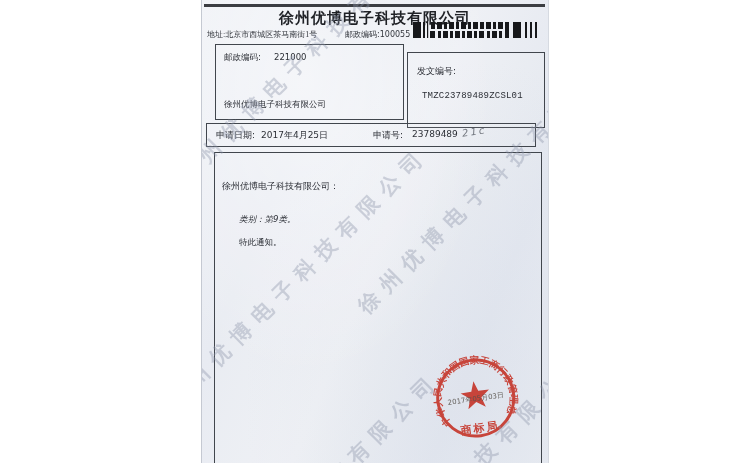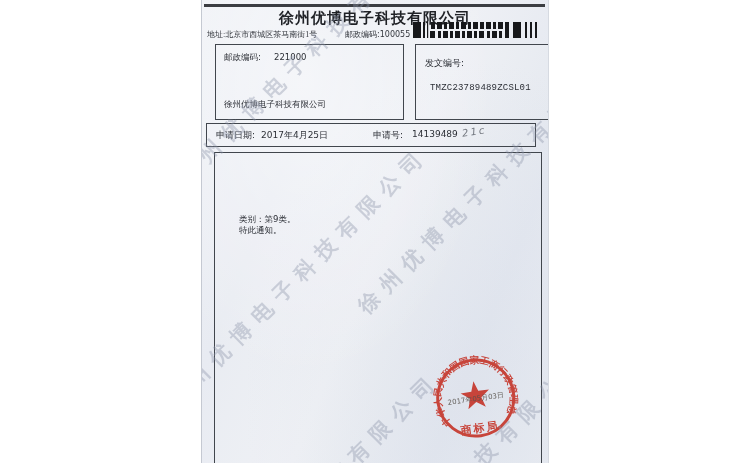--- a/index.html
+++ b/index.html
@@ -23,21 +23,21 @@
   .agency-title{
     position:absolute;left:0;top:9px;width:100%;text-align:center;
     font-size:15px;font-weight:bold;color:#1f2126;letter-spacing:1px;
   }
   .addr{position:absolute;top:29px;font-size:8px;color:#33363d;}
   .addr.a1{left:5px;font-family:Liberation Serif, serif;}
   .addr.a2{left:143px;text-align:right;}
   .barcode{position:absolute;left:211px;top:22px;}
   .box{position:absolute;border:1.5px solid #41464d;background:rgba(255,255,255,0.06);}
   .recipient-box{left:13px;top:44px;width:187px;height:74px;}
-  .dispatch-box{left:205px;top:44px;width:136px;height:74px;margin-left:8px;}
+  .dispatch-box{left:205px;top:52px;width:136px;height:74px;}
   .approw-box{left:4px;top:123px;width:328px;height:22px;}
   .main-box{left:12px;top:152px;width:326px;height:330px;}
   .t{position:absolute;white-space:nowrap;}
   .fs8{font-size:8px;} .fs85{font-size:8.5px;} .fs9{font-size:9px;}
   .notice-title{
     position:absolute;left:0;top:9px;width:100%;text-align:center;
     font-size:12.5px;font-weight:bold;color:#212329;letter-spacing:1px;
   }
   .body-par{
     position:absolute;left:7px;top:45px;width:314px;
@@ -116,27 +116,28 @@
 
   <div class="box dispatch-box">
     <span class="t fs9" style="left:9px;top:12px;">发文编号:</span>
     <span class="t fs9" style="left:14px;top:38px;letter-spacing:0.2px;font-family:Liberation Mono, monospace;">TMZC23789489ZCSL01</span>
   </div>
 
   <div class="box approw-box">
     <span class="t fs9" style="left:9px;top:5px;">申请日期:</span>
     <span class="t fs9" style="left:54px;top:5px;text-align:center;">2017年4月25日</span>
     <span class="t fs9" style="left:166px;top:5px;">申请号:</span>
-    <span class="t fs9" style="left:205px;top:5px;">14139489</span>
+    <span class="t fs9" style="left:205px;top:5px;">23789489</span>
     <span class="handwritten">21c</span>
   </div>
 
   <div class="box main-box">
-    <span class="t fs85" style="left:24px;top:61px;">类别：第9类。</span>
-    <span class="t fs85" style="left:24px;top:72px;">特此通知。</span>
+    <span class="t fs9" style="left:7px;top:27px;">徐州优博电子科技有限公司：</span>
+    <span class="t fs85" style="left:24px;top:61px;font-style:italic;">类别：第9类。</span>
+    <span class="t fs85" style="left:24px;top:84px;">特此通知。</span>
 
   </div>
 
   <svg class="stamp" width="110" height="110" viewBox="0 0 110 110">
     <circle cx="55" cy="53" r="38" fill="none" stroke-width="3" stroke="#c6392e"></circle>
     <path id="sealArc" d="M 28 75 A 34.8 34.8 0 1 1 82 75" fill="none"></path>
     <text font-size="9.5" font-weight="bold" fill="#c6392e">
       <textPath href="#sealArc" startOffset="1">中华人民共和国国家工商行政管理总局</textPath>
     </text>
     <polygon fill="#c6392e" points="55,36 58.5,46.1 69.3,46.4 60.7,52.9 63.8,63.1 55,57 46.2,63.1 49.3,52.9 40.7,46.4 51.5,46.1"></polygon>

